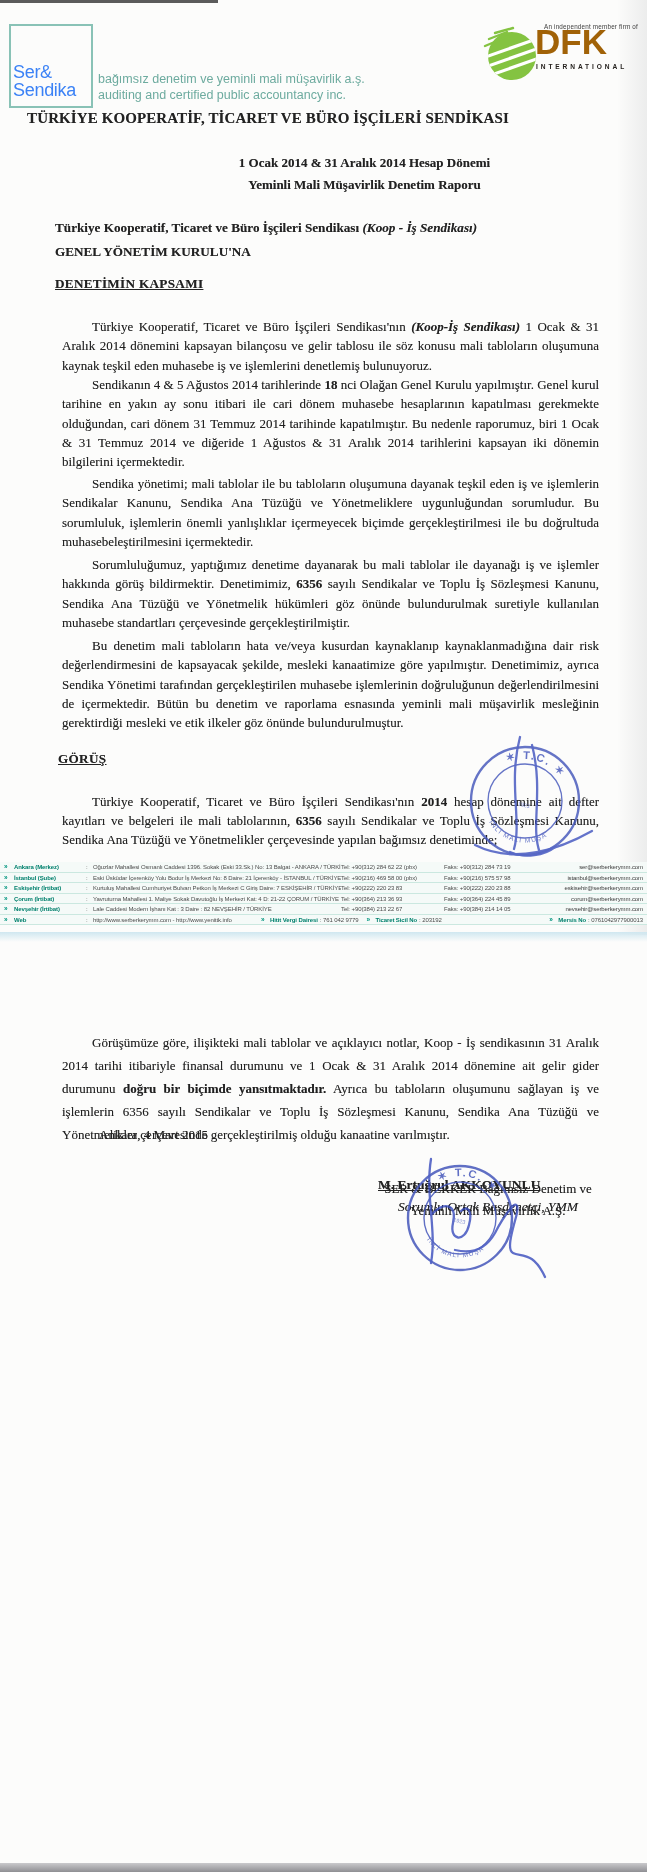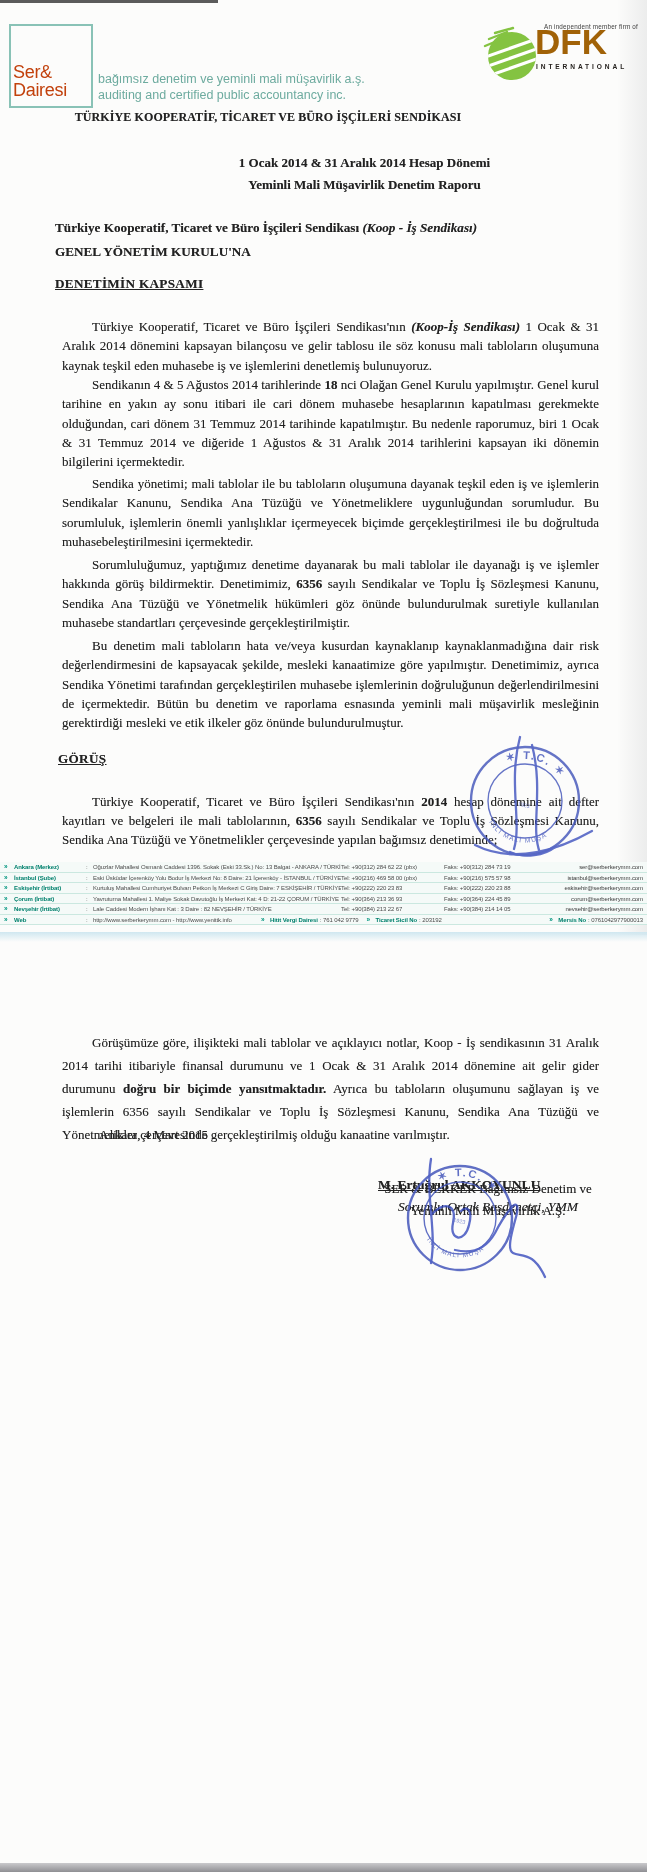--- a/index.html
+++ b/index.html
@@ -8,33 +8,33 @@
   .soft{text-shadow:0 0 .5px rgba(50,50,50,.45);}
   
   .scan-top-line{position:absolute;left:0;top:0;width:218px;height:3px;background:#3e3e3e;opacity:.85;}
   .scan-right-shade{position:absolute;right:0;top:0;width:30px;height:935px;
         background:linear-gradient(to right,rgba(0,0,0,0),rgba(120,125,130,.12));}
   .scan-bottom-strip{position:absolute;left:0;top:1863px;width:647px;height:9px;
         background:linear-gradient(#c9c9cc,#8f8f93);}
   
   .logo-box{position:absolute;left:9px;top:24px;width:80px;height:80px;border:2px solid #89c2b6;}
   .logo-text{position:absolute;left:13px;top:63px;font-family:"Liberation Sans",sans-serif;
-        color:#c2410c;font-size:18px;line-height:18px;font-weight:500;letter-spacing:-.3px;white-space:nowrap;}
+        color:#3b82f6;font-size:18px;line-height:18px;font-weight:500;letter-spacing:-.3px;white-space:nowrap;}
   .tagline{position:absolute;left:98px;top:71px;font-family:"Liberation Sans",sans-serif;
         color:#6dab9f;font-size:12.5px;line-height:16px;white-space:nowrap;}
   .dfk{position:absolute;left:452px;top:22px;width:190px;height:62px;font-family:"Liberation Sans",sans-serif;}
   .dfk-above{position:absolute;left:50px;top:1px;width:136px;text-align:right;font-size:6.3px;color:#3c3c3c;
         letter-spacing:.2px;white-space:nowrap;}
   .dfk-globe{position:absolute;left:31px;top:4px;}
   .dfk-name{position:absolute;left:83px;top:3px;font-size:35px;font-weight:bold;color:#a16207;
         letter-spacing:0px;line-height:34px;font-stretch:condensed;}
   .dfk-below{position:absolute;left:84px;top:41px;font-size:6.6px;font-weight:bold;color:#26221f;
         letter-spacing:2.9px;white-space:nowrap;}
   
-  .title1{position:absolute;left:0;top:110px;width:536px;text-align:center;font-weight:bold;font-size:12px;letter-spacing:.1px;}
+  .title1{position:absolute;left:0;top:110px;width:536px;text-align:center;font-weight:bold;font-size:15px;letter-spacing:.1px;}
   .title2{position:absolute;left:0;top:152px;width:647px;text-align:center;font-weight:bold;font-size:13px;line-height:22px;margin-left:41px;}
   .addr{position:absolute;left:55px;top:216px;font-size:13.2px;font-weight:bold;line-height:24px;}
   .addr .it{font-style:italic;}
   .h-underline{position:absolute;left:55px;font-size:13.2px;font-weight:bold;text-decoration:underline;letter-spacing:.3px;}
   
   .para{position:absolute;left:55px;width:537px;margin:7px;font-size:13px;line-height:19.3px;
         text-align:justify;text-indent:30px;color:#1f1f1f;}
   .para b{font-weight:bold;}
   .para .bi{font-weight:bold;font-style:italic;}
   .para2{line-height:18.8px;}
@@ -72,21 +72,21 @@
 
 <div class="page">
 
   <div class="scan-top-line"></div>
   <div class="scan-right-shade"></div>
 
   <div>
     <div class="logo-box"></div>
     <div class="logo-text">
       <div>Ser&amp;</div>
-      <div>Dairesi</div>
+      <div>Sendika</div>
     </div>
     <div class="tagline">
       <div>bağımsız denetim ve yeminli mali müşavirlik a.ş.</div>
       <div>auditing and certified public accountancy inc.</div>
     </div>
     <div class="dfk">
       <div class="dfk-above">An independent member firm of</div>
       <svg class="dfk-globe" width="56" height="58" viewBox="0 0 56 58">
         <defs>
             <clipPath id="globeclip">

